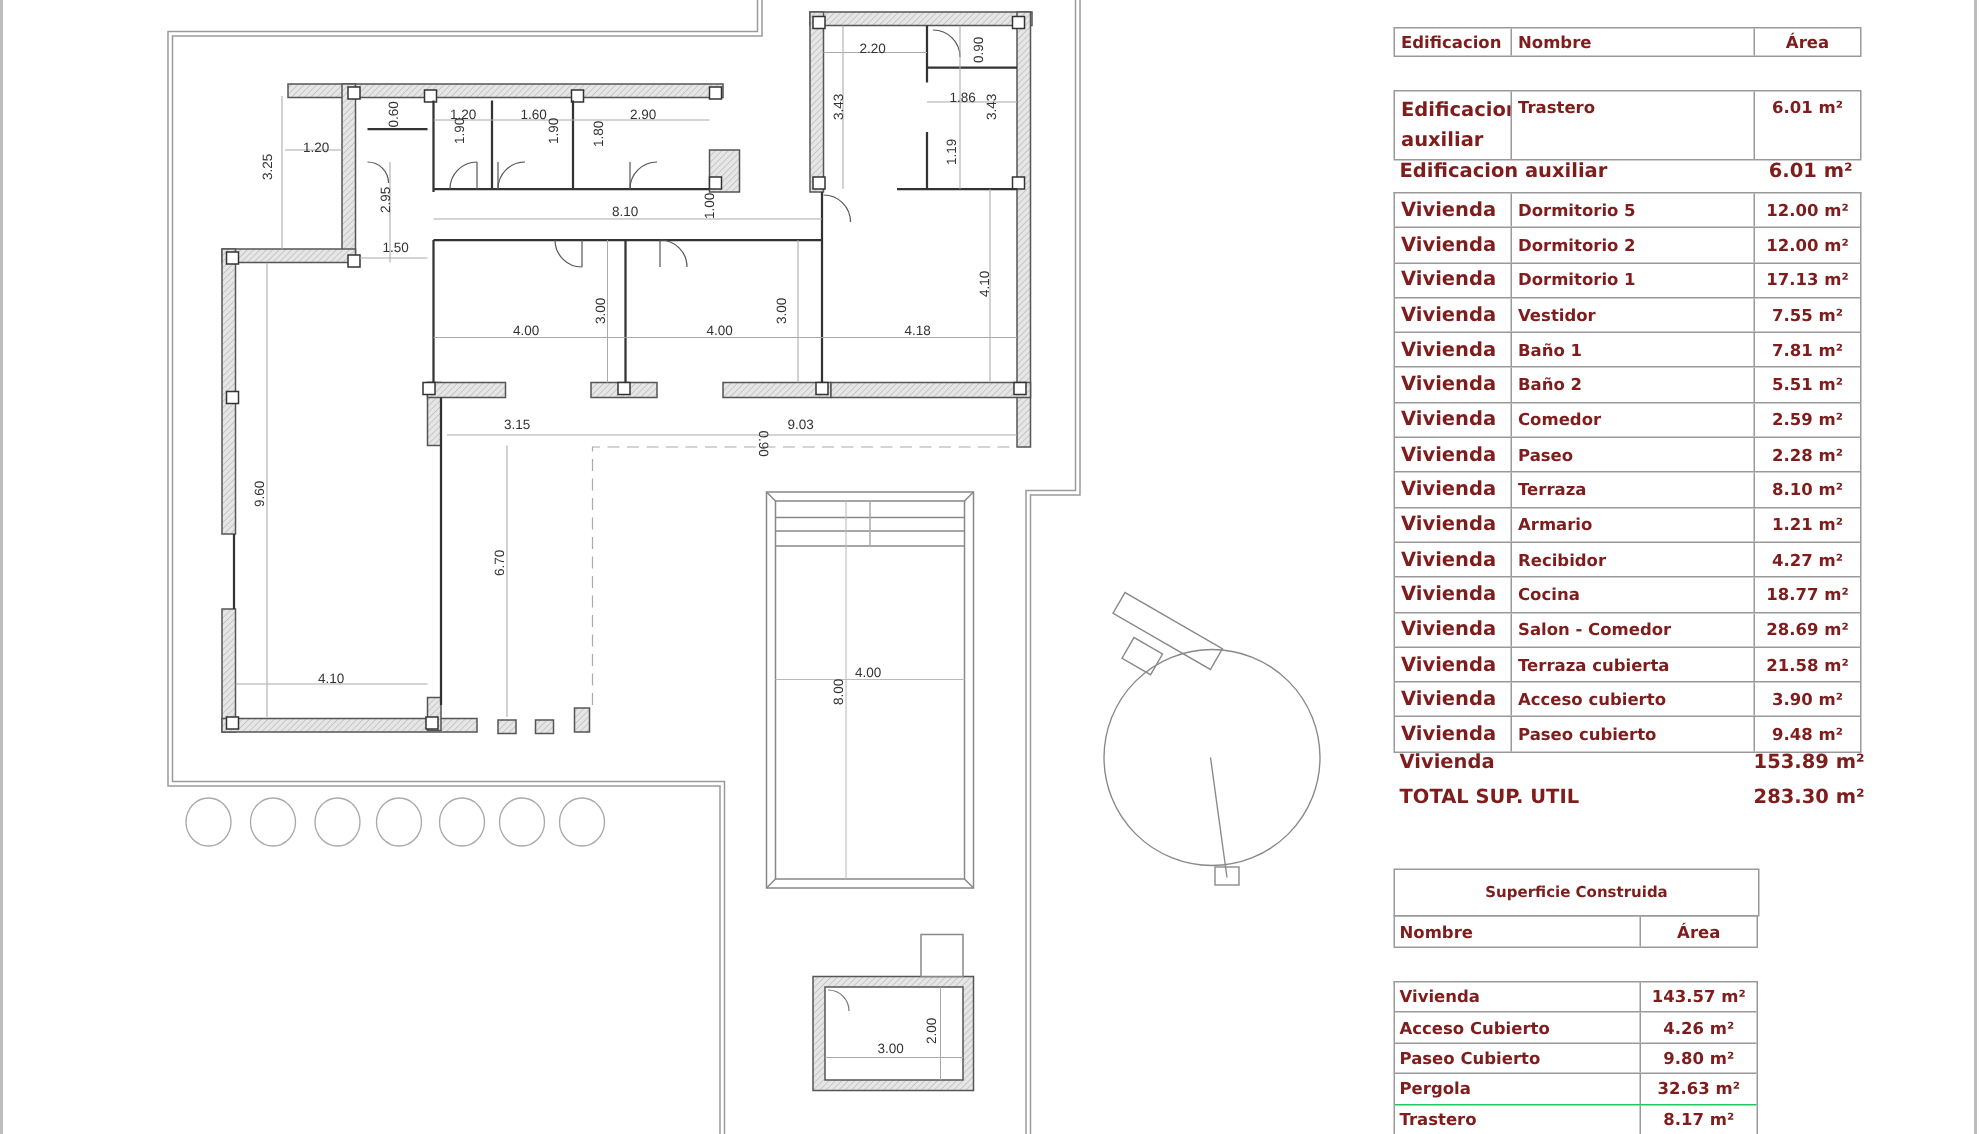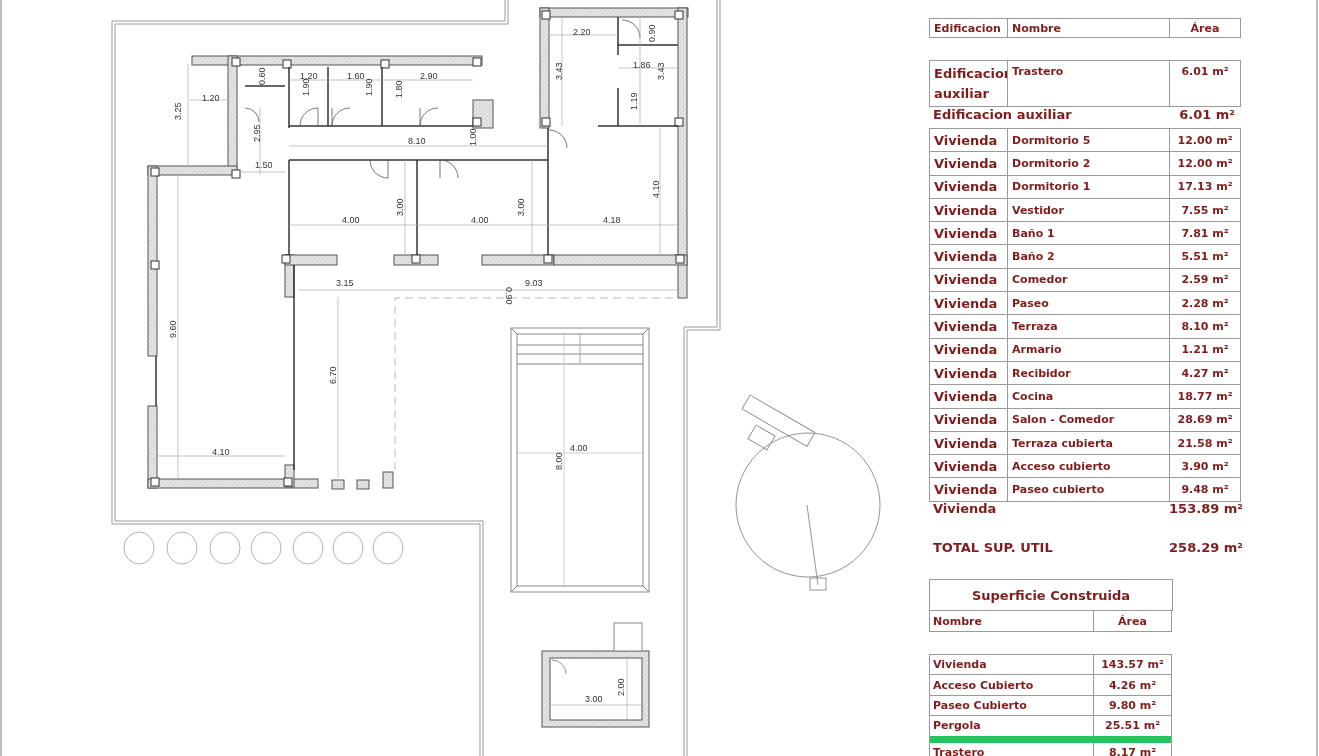--- a/index.html
+++ b/index.html
@@ -332,48 +332,48 @@
         <div class="cell c1">Vivienda</div>
         <div class="cell c2">Paseo cubierto</div>
         <div class="cell c3">9.48 m²</div>
       </div>
   </div>
 
   <div class="sum" style="top:479px; left:4px; width:310px;">
     <span>Vivienda</span>
     <span>153.89 m²</span>
   </div>
-  <div class="sum" style="top:518px; left:4px; width:310px;">
+  <div class="sum" style="top:502px; left:4px; width:310px;">
     <span>TOTAL SUP. UTIL</span>
-    <span>258.29 m²</span>
+    <span>283.30 m²</span>
   </div>
 </div>
 
 <div class="tbl ctbl" style="left:929px; top:557px; width:244px; height:199px;">
-  <div class="bordered" style="position:absolute; top:0; left:0; width:244px; height:32px; box-sizing:border-box; display:flex; align-items:center; justify-content:center; font-size:13px;">Superficie Construida</div>
+  <div class="bordered" style="position:absolute; top:0; left:0; width:244px; height:32px; box-sizing:border-box; display:flex; align-items:center; justify-content:center; font-size:10px;">Superficie Construida</div>
   <div class="row bordered" style="top:31px; height:22px; box-sizing:border-box;">
     <div class="cell c-n">Nombre</div>
     <div class="cell c-a">Área</div>
   </div>
   <div style="position:absolute; top:75px; left:0; border:1px solid #9a9a9a; border-bottom:none;">
     <div class="row" style="position:relative; height:19.4px; border-bottom:1px solid #9a9a9a;">
         <div class="cell c-n">Vivienda</div>
         <div class="cell c-a">143.57 m²</div>
       </div>
     <div class="row" style="position:relative; height:19.4px; border-bottom:1px solid #9a9a9a;">
         <div class="cell c-n">Acceso Cubierto</div>
         <div class="cell c-a">4.26 m²</div>
       </div>
     <div class="row" style="position:relative; height:19.4px; border-bottom:1px solid #9a9a9a;">
         <div class="cell c-n">Paseo Cubierto</div>
         <div class="cell c-a">9.80 m²</div>
       </div>
-    <div class="row" style="position:relative; height:19.4px; border-bottom:7px solid #22c55e;">
+    <div class="row" style="position:relative; height:19.4px; border-bottom:1px solid #22c55e;">
         <div class="cell c-n">Pergola</div>
-        <div class="cell c-a">25.51 m²</div>
+        <div class="cell c-a">32.63 m²</div>
       </div>
     <div class="row" style="position:relative; height:19.4px; border-bottom:1px solid #9a9a9a;">
         <div class="cell c-n">Trastero</div>
         <div class="cell c-a">8.17 m²</div>
       </div>
   </div>
   <div class="sum" style="top:178px; left:4px; width:236px; font-size:13px;">
     <span>TOTAL SUP. CONSTRUIDA</span>
     <span>188.32 m²</span>
   </div>

